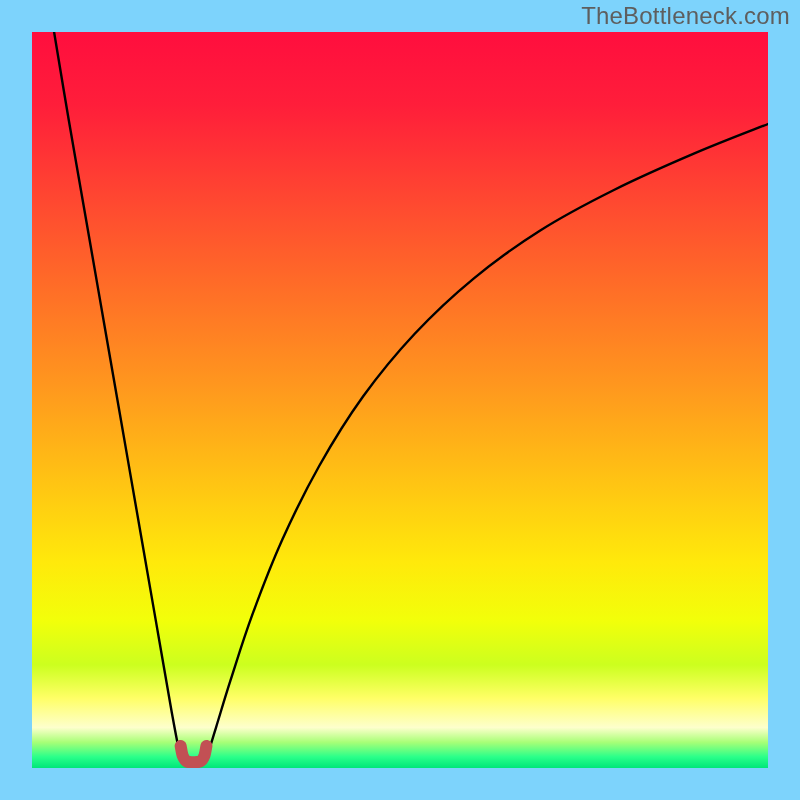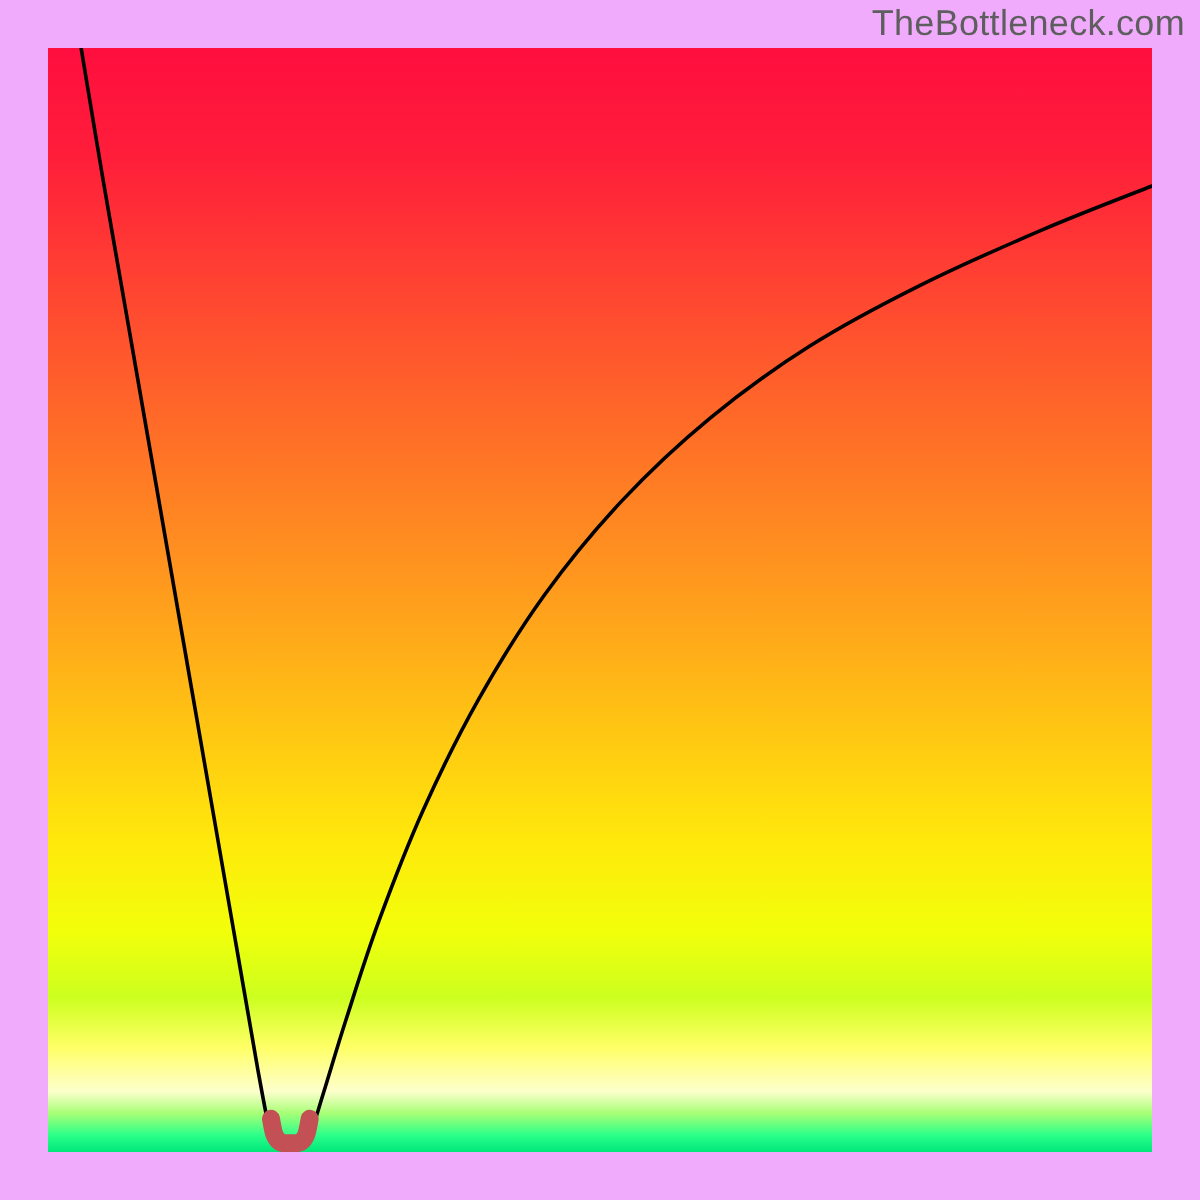--- a/index.html
+++ b/index.html
@@ -8,21 +8,21 @@
     width: 800px;
     height: 800px;
     overflow: hidden;
     background: #000;
     font-family: Arial, Helvetica, sans-serif;
   }
   .frame {
     position: absolute;
     top: 0; left: 0;
     width: 800px; height: 800px;
-    background: #f0abfc;
+    background: #7dd3fc;
   }
   .plot {
     position: absolute;
     top: 32px;
     left: 32px;
     width: 736px;
     height: 736px;
     overflow: hidden;
   }
   .attribution {

